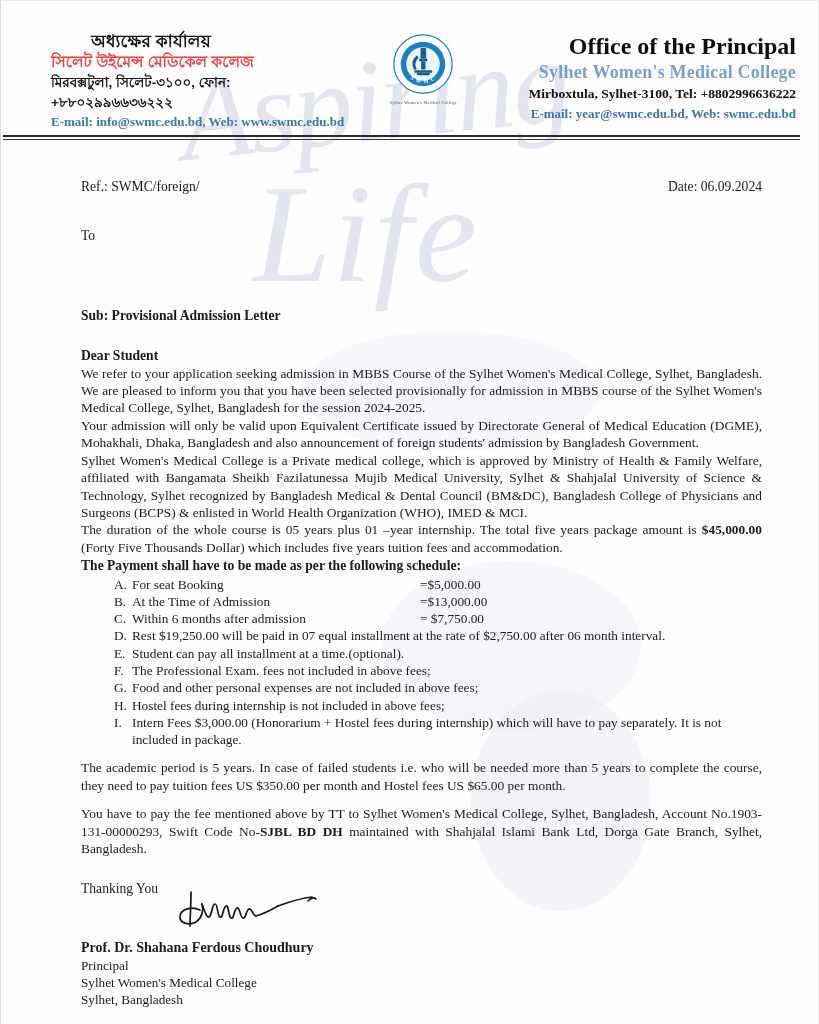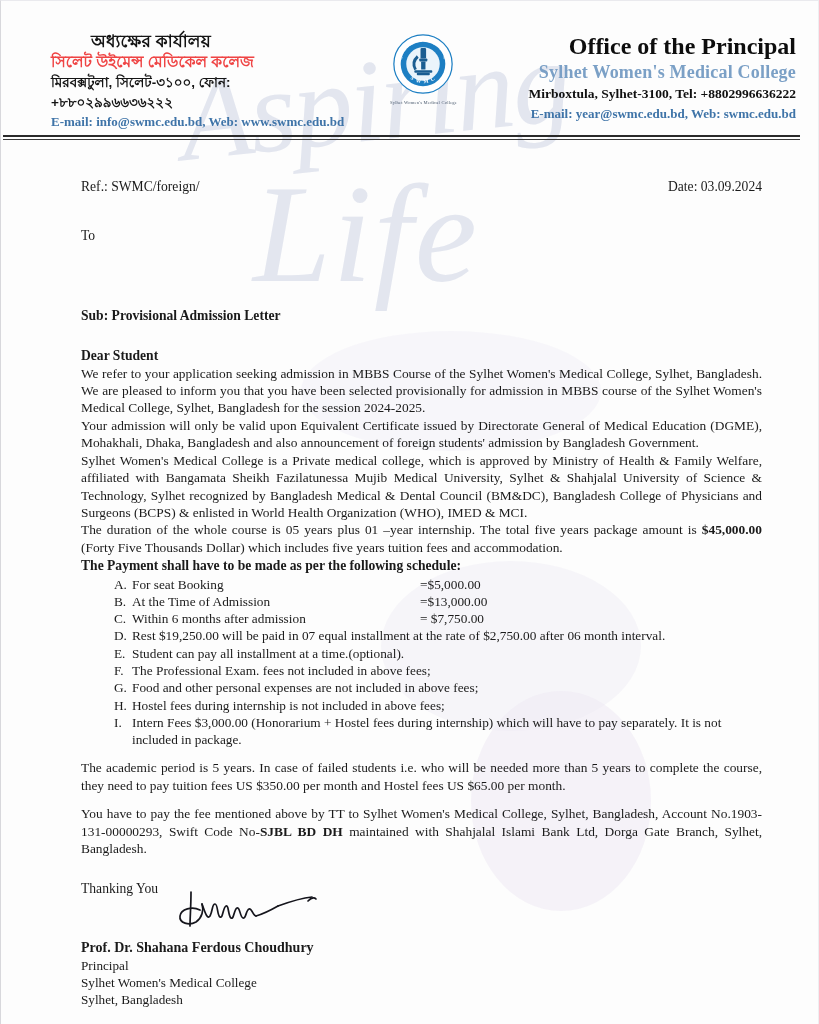--- a/index.html
+++ b/index.html
@@ -285,21 +285,21 @@
       <div class="en-line4">E-mail: year@swmc.edu.bd, Web: swmc.edu.bd</div>
     </div>
   </div>
 
   <div class="divider"></div>
 
   <div class="content">
 
     <div class="refrow">
       <span>Ref.: SWMC/foreign/</span>
-      <span>Date: 03.09.2024</span>
+      <span>Date: 06.09.2024</span>
     </div>
 
     <div class="to-line">To</div>
 
     <div class="subject">Sub: Provisional Admission Letter</div>
 
     <div class="salutation">Dear Student</div>
 
     <p class="para">We refer to your application seeking admission in MBBS Course of the Sylhet Women's Medical College, Sylhet, Bangladesh. We are pleased to inform you that you have been selected provisionally for admission in MBBS course of the Sylhet Women's Medical College, Sylhet, Bangladesh for the session 2024-2025.</p>
     <p class="para">Your admission will only be valid upon Equivalent Certificate issued by Directorate General of Medical Education (DGME), Mohakhali, Dhaka, Bangladesh and also announcement of foreign students' admission by Bangladesh Government.</p>

